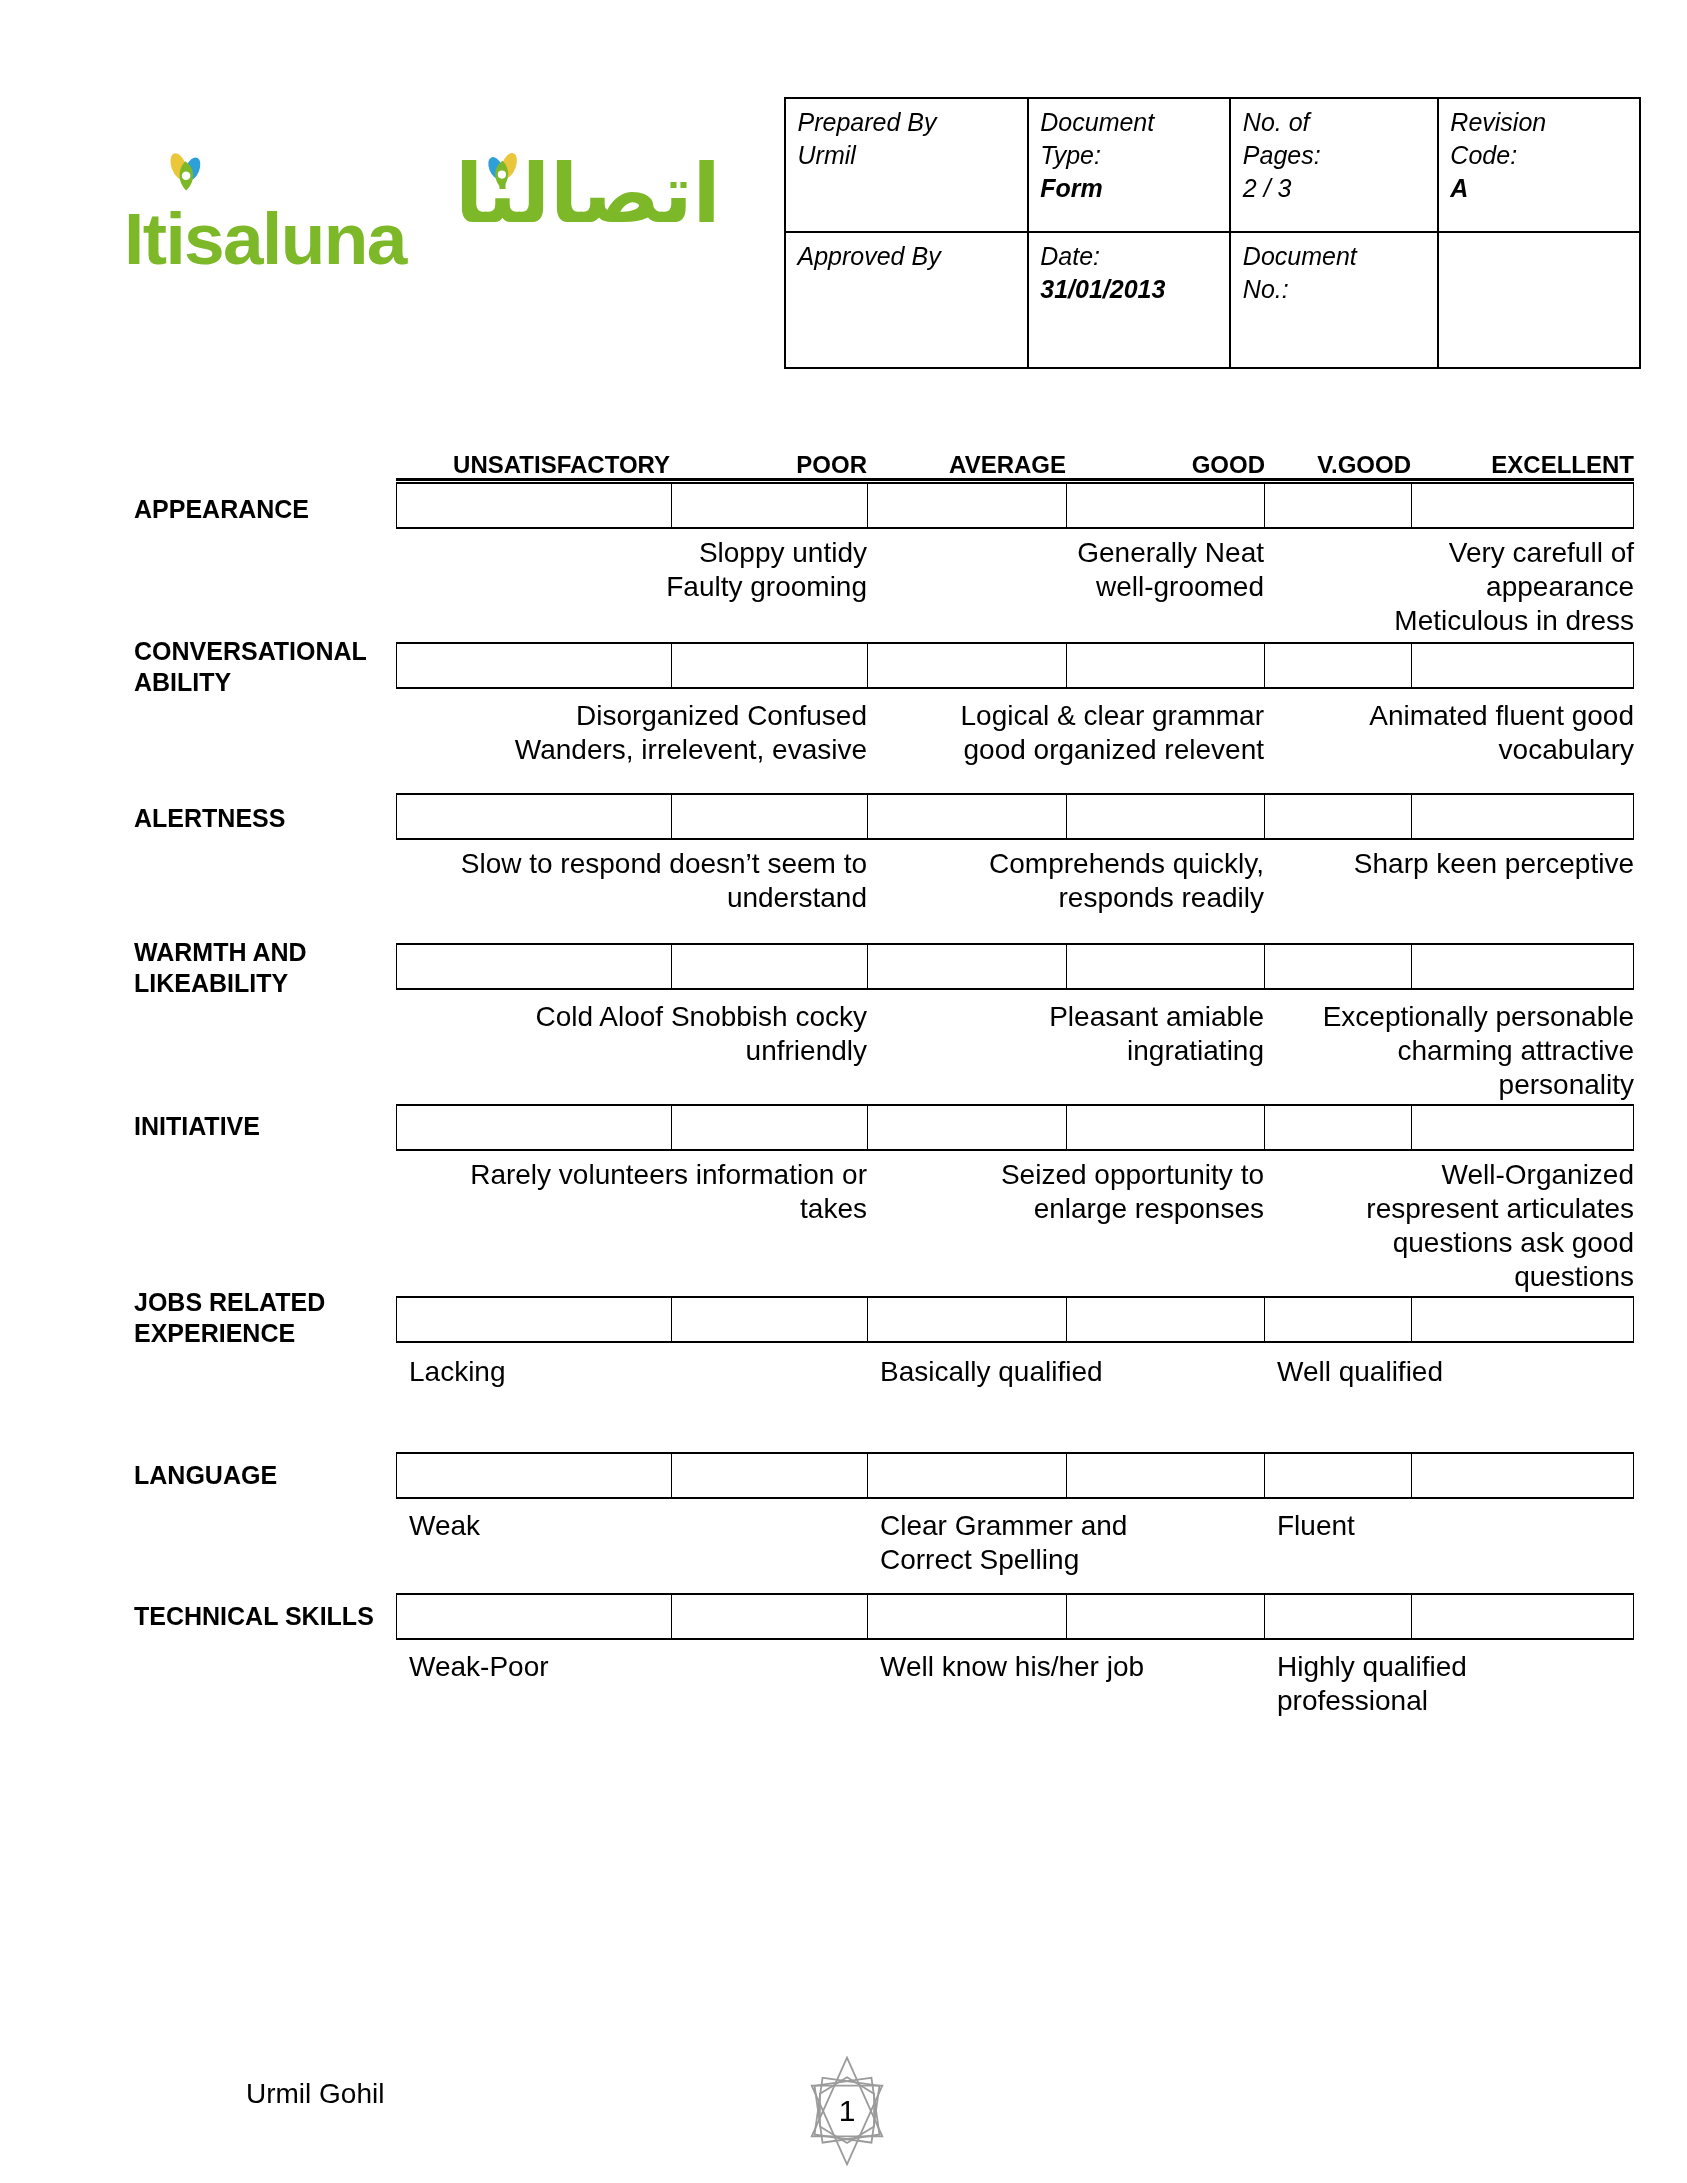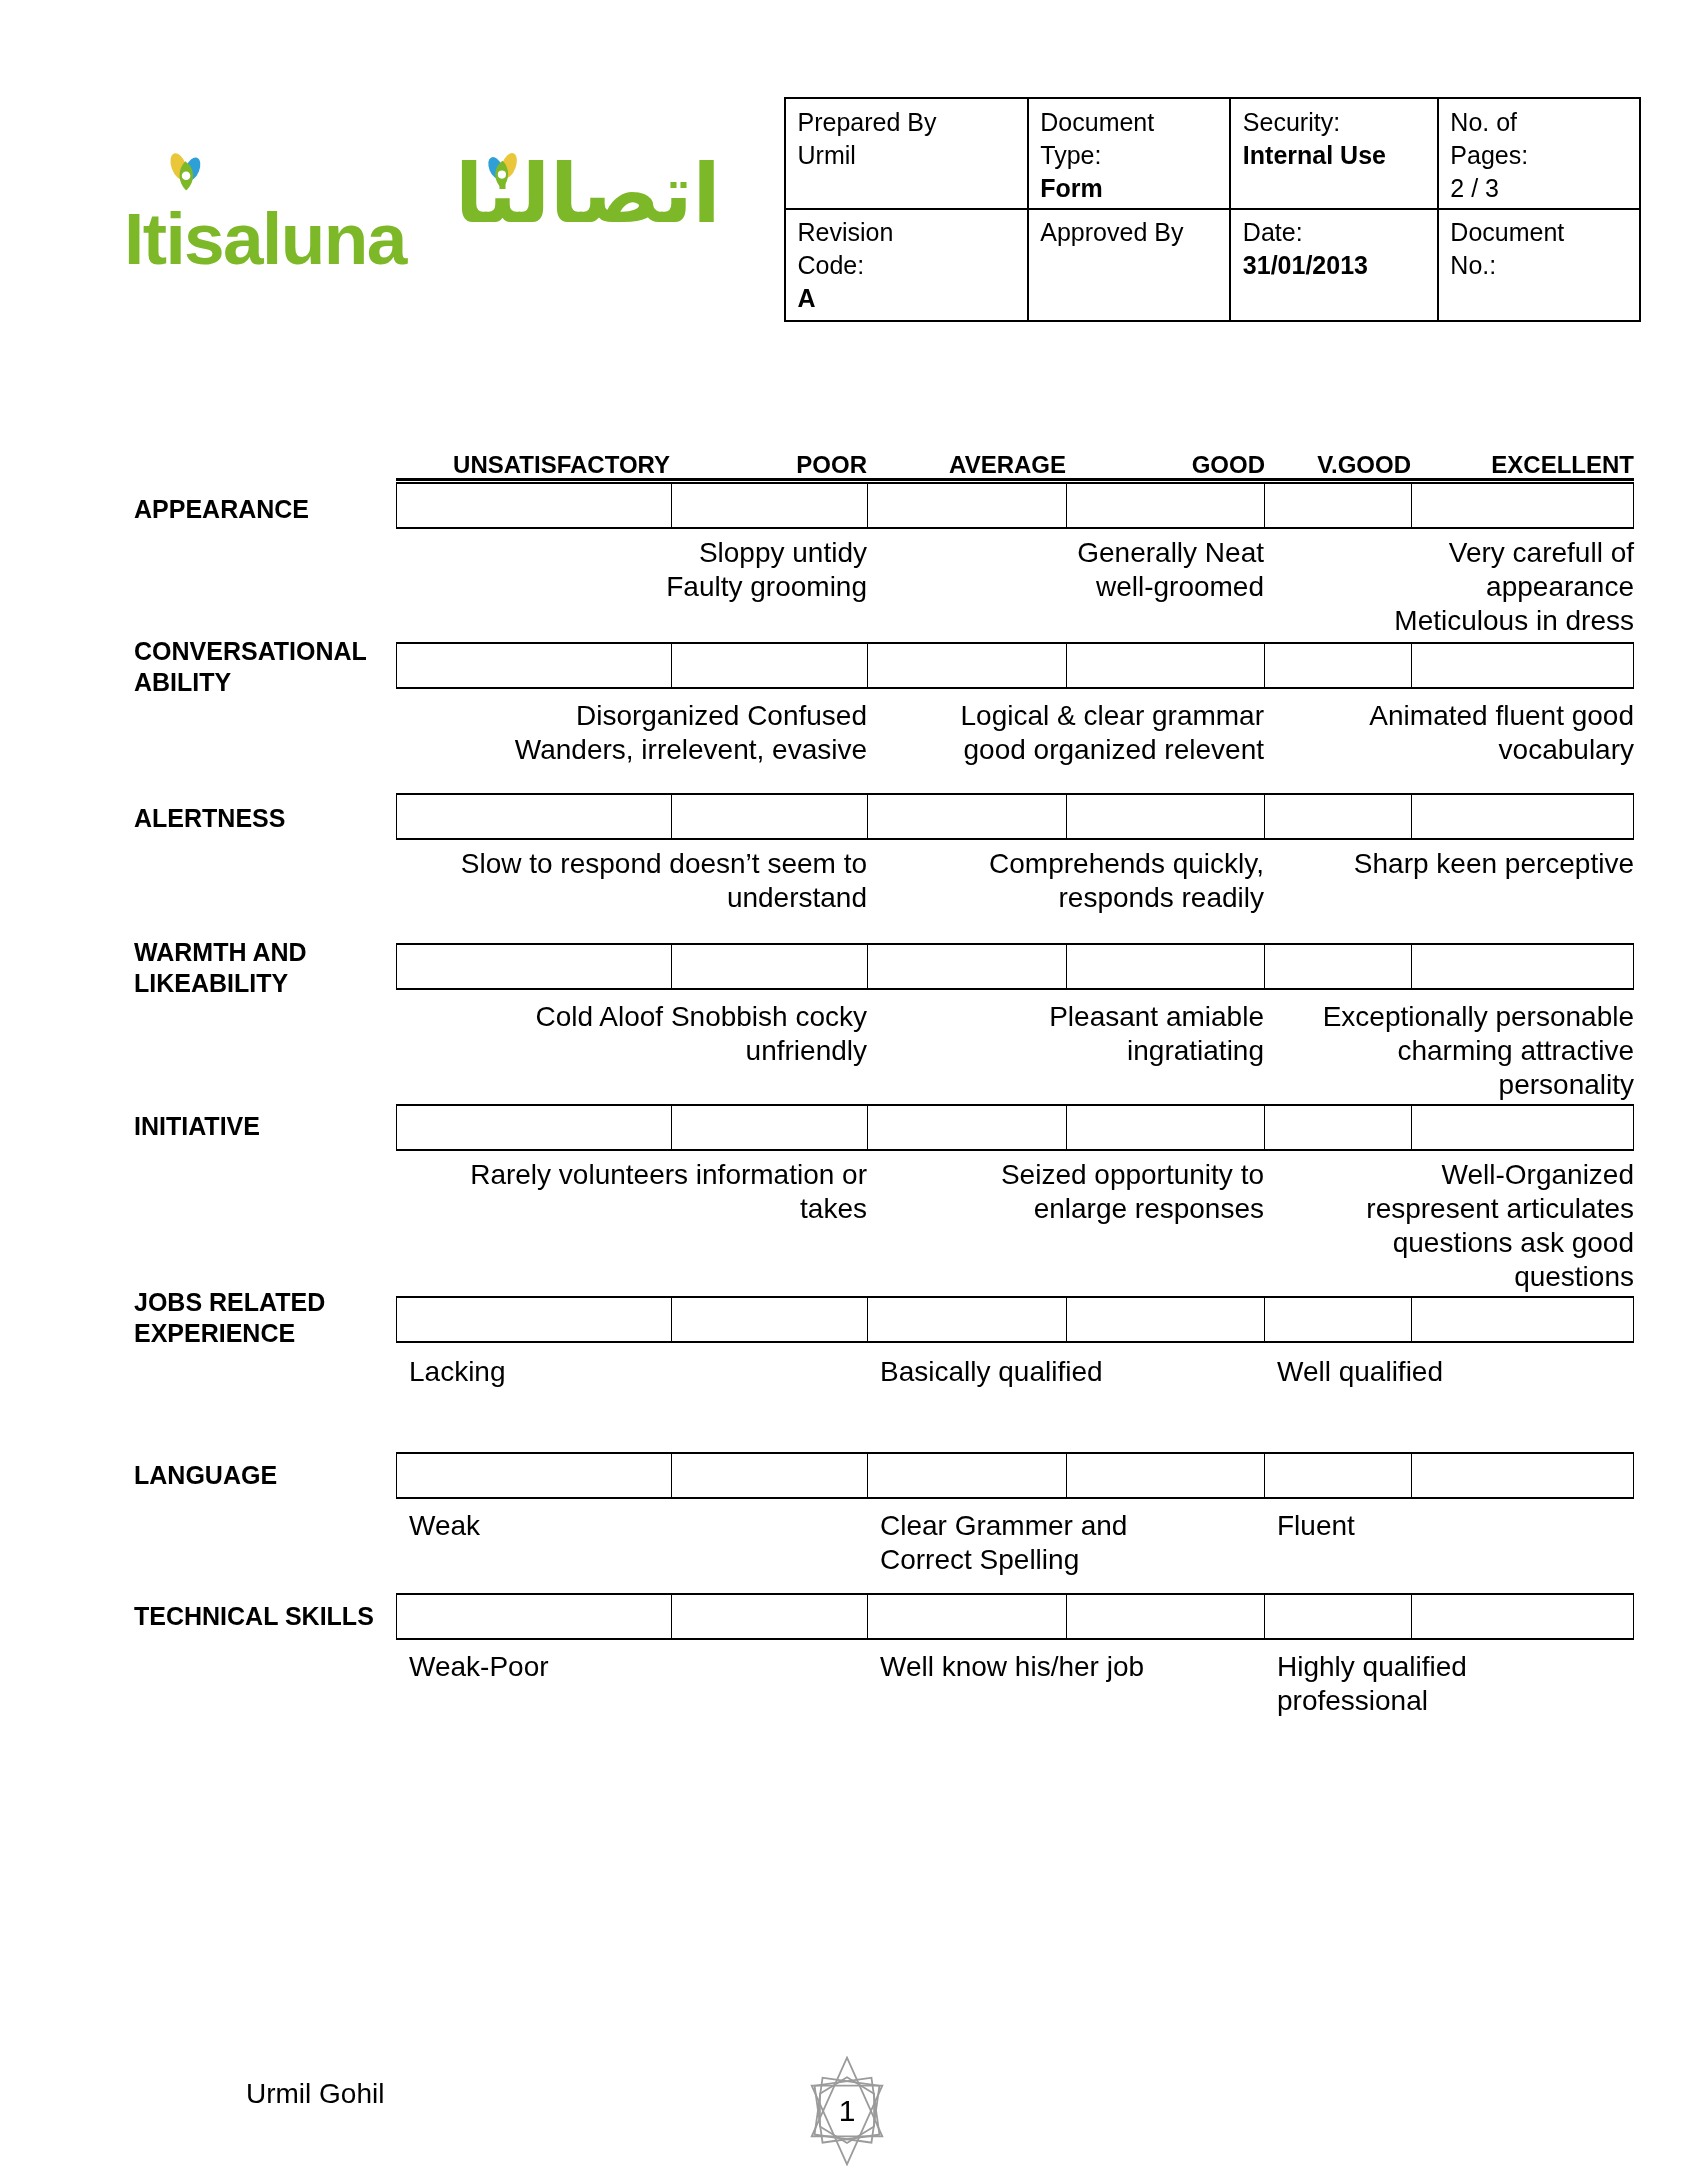--- a/index.html
+++ b/index.html
@@ -14,23 +14,23 @@
   }
   .logo-arabic{
     position:absolute;left:455px;top:148px;font-size:82px;font-weight:bold;
     color:#7db829;line-height:91px;direction:rtl;
   }
   .flame{position:absolute;}
   .flame-latin{left:165px;top:150px;width:43px;height:43px;}
   .flame-arabic{left:481px;top:150px;width:41px;height:41px;transform:scaleX(-1);}
   
   .doc-table{
-    position:absolute;left:784px;top:97px;width:857px;height:225px;
+    position:absolute;left:784px;top:97px;width:857px;height:272px;
     border:2.5px solid #000;box-sizing:border-box;display:grid;
-    grid-template-columns:296fr 247fr 253fr 244fr;grid-template-rows:1fr 1fr;
+    grid-template-columns:296fr 247fr 253fr 244fr;grid-template-rows:1fr 1fr;font-style:italic;
   }
   .dcell{
     border-right:2.5px solid #000;border-bottom:2.5px solid #000;
     padding:6.6px 11.5px;font-size:25px;line-height:33px;white-space:pre-line;
     box-sizing:border-box;overflow:hidden;
   }
   .dcell:nth-child(4n){border-right:none;}
   .dcell:nth-child(n+5){border-bottom:none;}
   .dcell .boldpart{font-weight:bold;white-space:pre-line;}
   
@@ -90,21 +90,20 @@
     <path d="M47 26 C72 42 70 76 49 94 C30 76 28 46 47 26 Z" fill="#7db829"></path>
     <circle cx="49" cy="60" r="10" fill="#ffffff"></circle>
   </svg>
   <div class="logo-arabic">اتصالنا</div>
 
   <div class="doc-table">
     <div class="dcell"><div class="plainpart">Prepared By
 Urmil</div><div class="boldpart"></div></div>
     <div class="dcell"><div class="plainpart">Document
 Type:</div><div class="boldpart">Form</div></div>
-    <div class="dcell"><div class="plainpart">Security:</div><div class="boldpart">Internal Use</div></div>
     <div class="dcell"><div class="plainpart">No. of
 Pages:
 2 / 3</div><div class="boldpart"></div></div>
     <div class="dcell"><div class="plainpart">Revision
 Code:</div><div class="boldpart">A</div></div>
     <div class="dcell"><div class="plainpart">Approved By</div><div class="boldpart"></div></div>
     <div class="dcell"><div class="plainpart">Date:</div><div class="boldpart">31/01/2013</div></div>
     <div class="dcell"><div class="plainpart">Document
 No.:</div><div class="boldpart"></div></div>
   </div>

